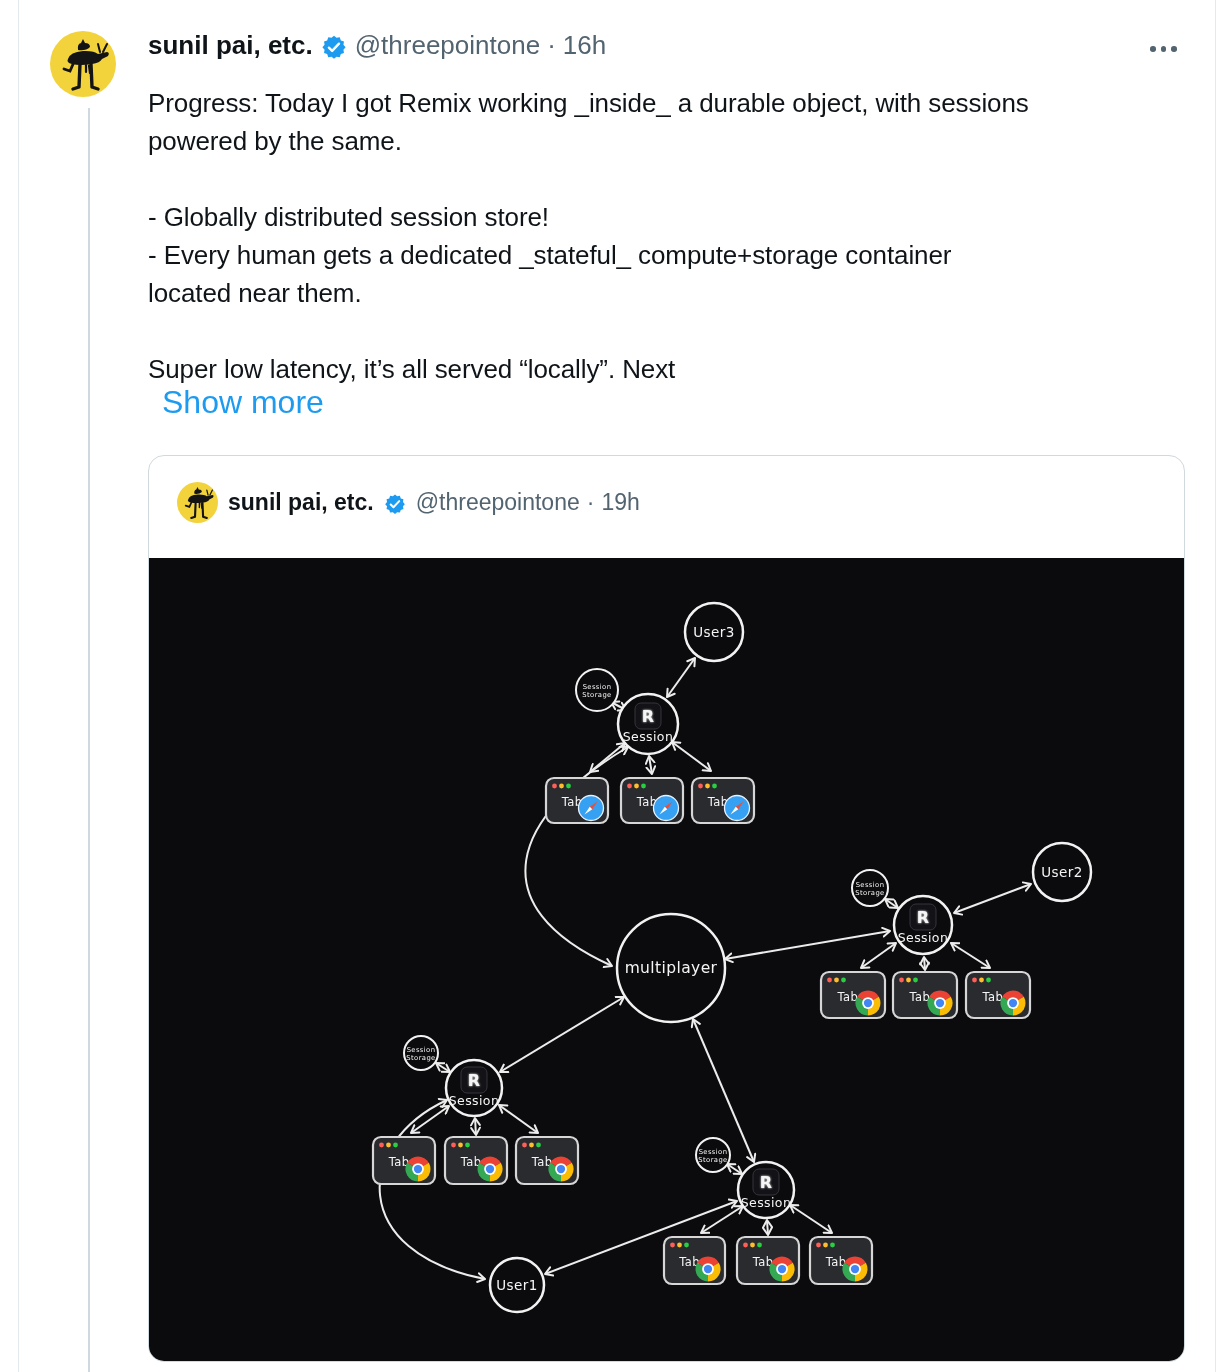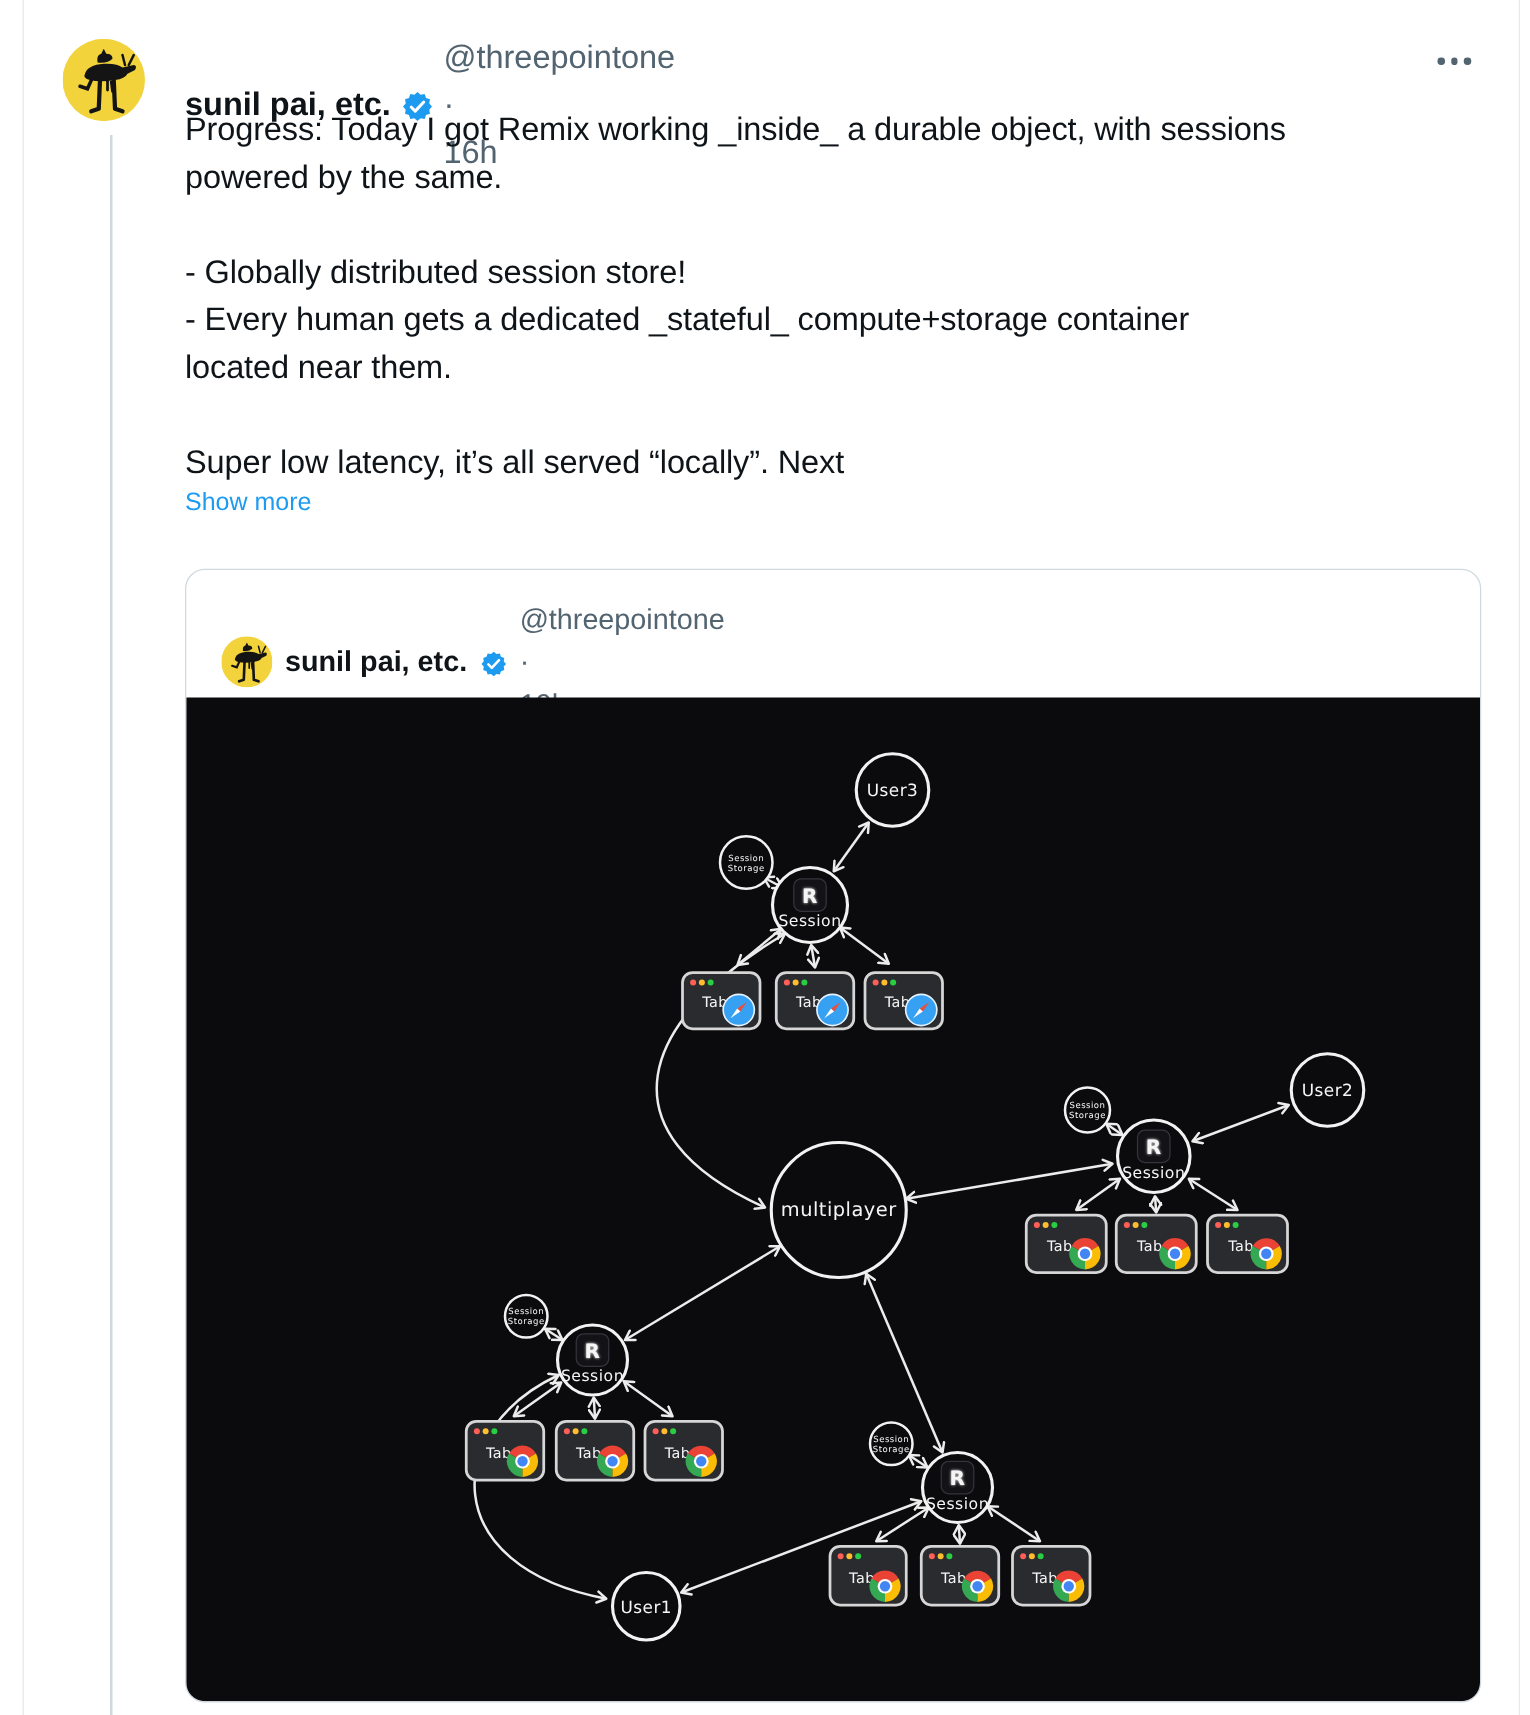--- a/index.html
+++ b/index.html
@@ -10,25 +10,25 @@
   }
   .col-border{position:absolute;top:0;bottom:0;width:1px;background:#e3e9ed;}
   .b-left{left:18px;}
   .b-right{left:1215px;}
   .thread-line{position:absolute;left:88px;top:108px;width:2px;height:1264px;background:#cfd9de;}
   .avatar{position:absolute;left:50px;top:31px;width:66px;height:66px;border-radius:50%;overflow:hidden;cursor:pointer;}
   .avatar svg{display:block;width:100%;height:100%;}
   .header-row{position:absolute;left:148px;top:30px;display:flex;align-items:center;gap:8px;font-size:26px;white-space:nowrap;}
   .name{font-weight:700;color:#0f1419;cursor:pointer;text-align:center;}
   .badge{width:26px;height:26px;flex:0 0 auto;margin-top:2px;}
-  .meta{color:#536471;display:flex;gap:7px;align-items:flex-start;flex-direction:column;}
+  .meta{color:#536471;display:flex;gap:7px;align-items:flex-end;}
   .more{position:absolute;left:1146px;top:42px;display:flex;gap:5px;cursor:pointer;padding:4px;}
   .more i{width:5.5px;height:5.5px;border-radius:50%;background:#536471;display:block;}
   .tweet-text{position:absolute;left:148px;top:84px;width:1041px;font-size:26px;line-height:38px;white-space:pre-line;letter-spacing:-0.1px;}
-  .show-more{position:absolute;left:148px;top:383px;font-size:20px;line-height:38px;color:#1d9bf0;cursor:pointer;}
+  .show-more{position:absolute;left:162px;top:383px;font-size:32px;line-height:38px;color:#1d9bf0;cursor:pointer;}
   .quote-card{
     position:absolute;left:148px;top:455px;width:1037px;height:907px;box-sizing:border-box;
     border:1px solid #cfd9de;border-radius:16px;overflow:hidden;background:#fff;cursor:pointer;
   }
   .q-header{position:absolute;left:28px;top:26px;display:flex;align-items:center;gap:10px;font-size:23px;white-space:nowrap;}
   .q-avatar{width:41px;height:41px;border-radius:50%;overflow:hidden;}
   .q-avatar svg{display:block;width:100%;height:100%;}
   .q-badge{width:22px;height:22px;flex:0 0 auto;margin-top:2px;}
   .q-image{position:absolute;left:0;right:0;top:102px;bottom:0;background:#0b0b0d;}
   .q-image svg{width:100%;height:100%;display:block;}

